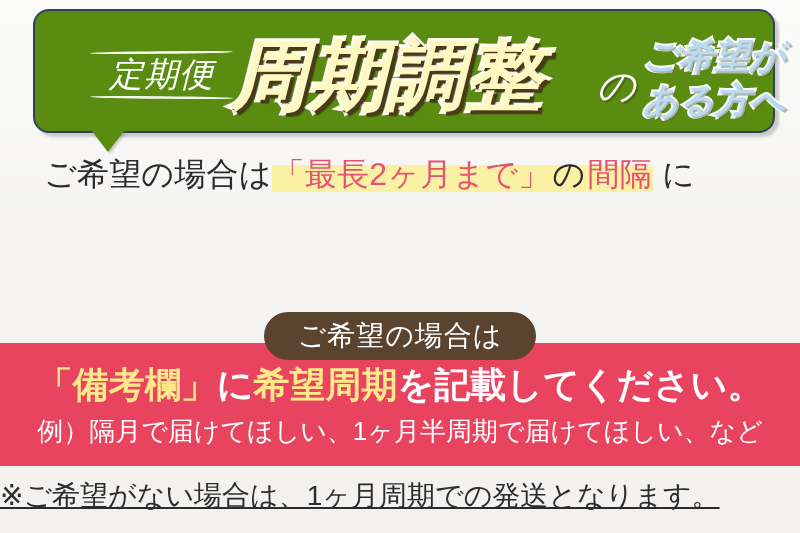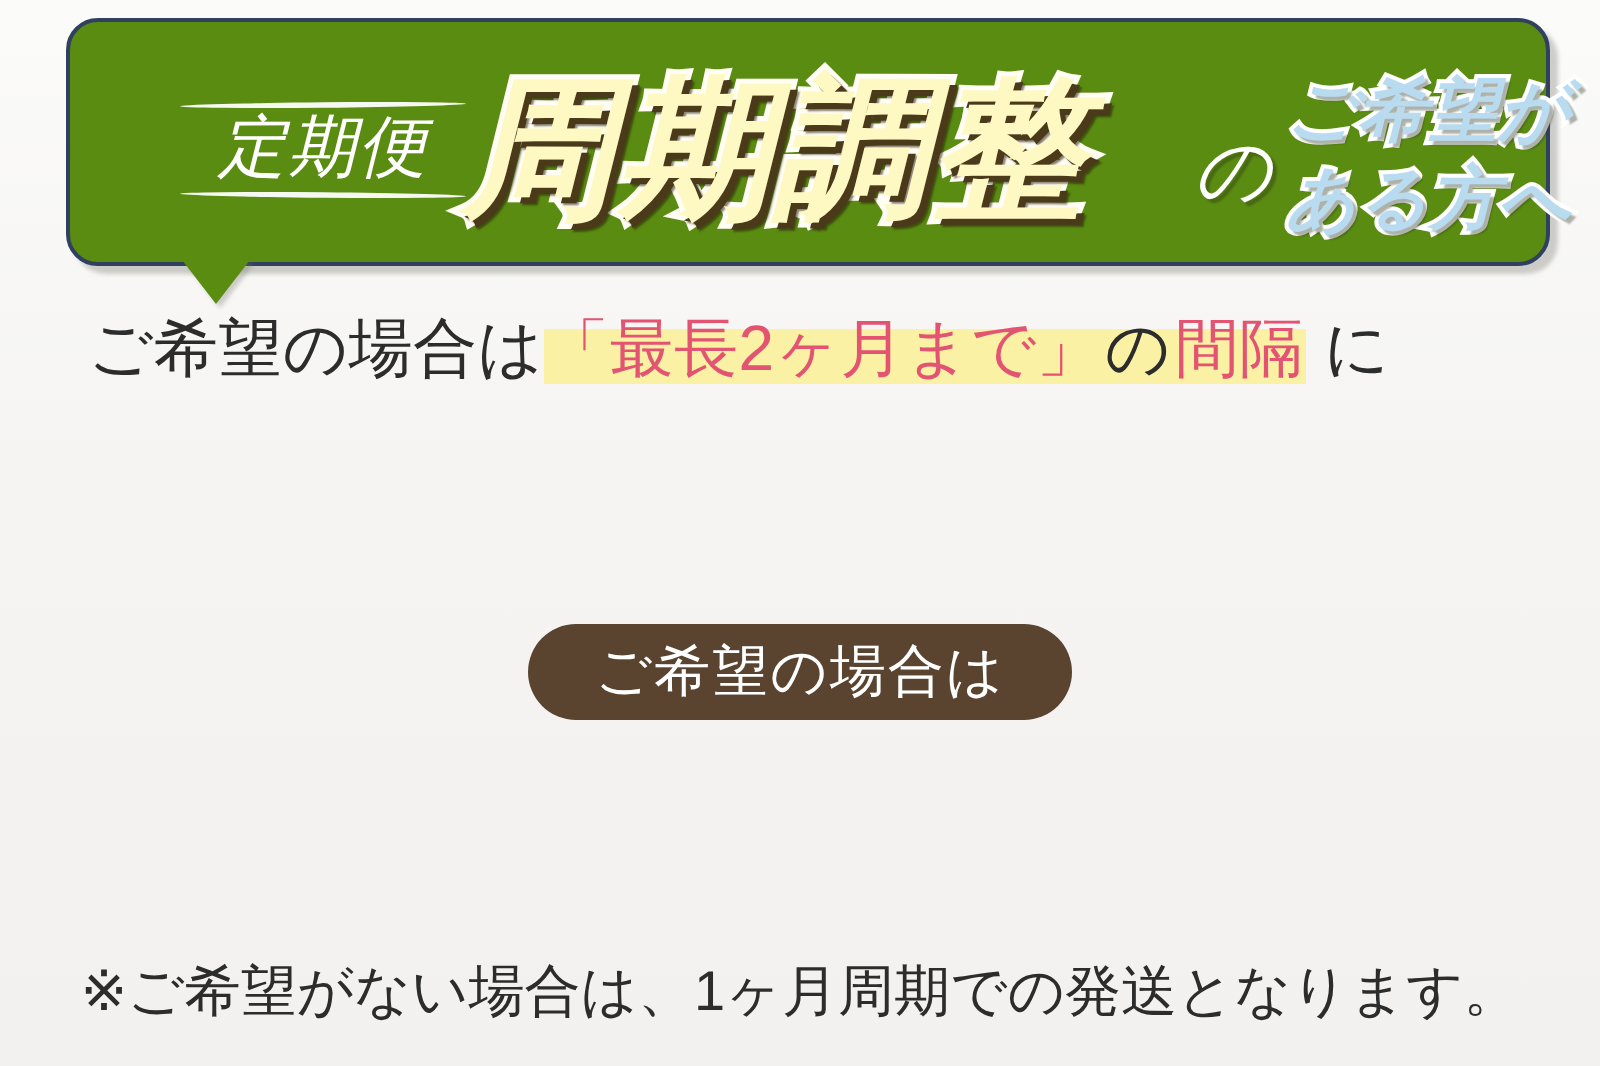--- a/index.html
+++ b/index.html
@@ -218,25 +218,26 @@
     color: #ffffff;
     white-space: nowrap;
   }
 
   
   .footnote {
     position: absolute;
     left: 0;
     top: 482px;
     width: 800px;
-    text-align: center;
+    text-align: left;
     font-size: 28px;
     line-height: 1;
     color: #2c2c2c;
     white-space: nowrap;
+    text-decoration: underline;
   }
 </style>
 </head>
 <body>
 
 <div id="banner">
 
   <div class="header-wrap">
     <div class="header-shadow"></div>
     <div class="header-bar">
@@ -257,20 +258,24 @@
       </div>
 
     </div>
     <div class="header-tail"></div>
   </div>
 
   <div class="body-copy" id="body-copy">
       <span class="line"><span>ご希望の場合は</span><span class="pink mark">「最長2ヶ月まで」</span><span class="mark">の</span><span class="pink mark">間隔</span><span> に</span></span>
     </div>
 
+  <div class="pink-band">
+    <div class="headline" id="band-headline"><span class="hl">「備考欄」</span><span>に</span><span class="hl">希望周期</span><span>を記載してください。</span></div>
+    <div class="example">例）隔月で届けてほしい、1ヶ月半周期で届けてほしい、など</div>
+  </div>
 
   <div class="pill">
     <span class="pill-label">ご希望の場合は</span>
   </div>
 
   <div class="footnote">※ご希望がない場合は、1ヶ月周期での発送となります。</div>
 
 </div>
 
 </body></html>

